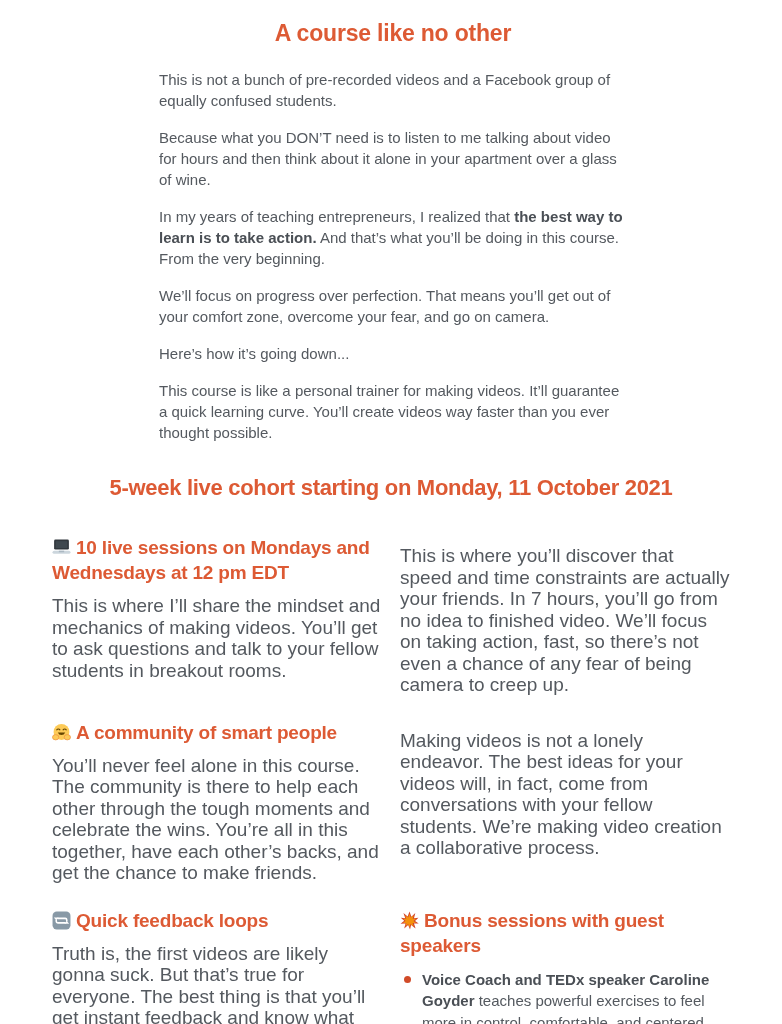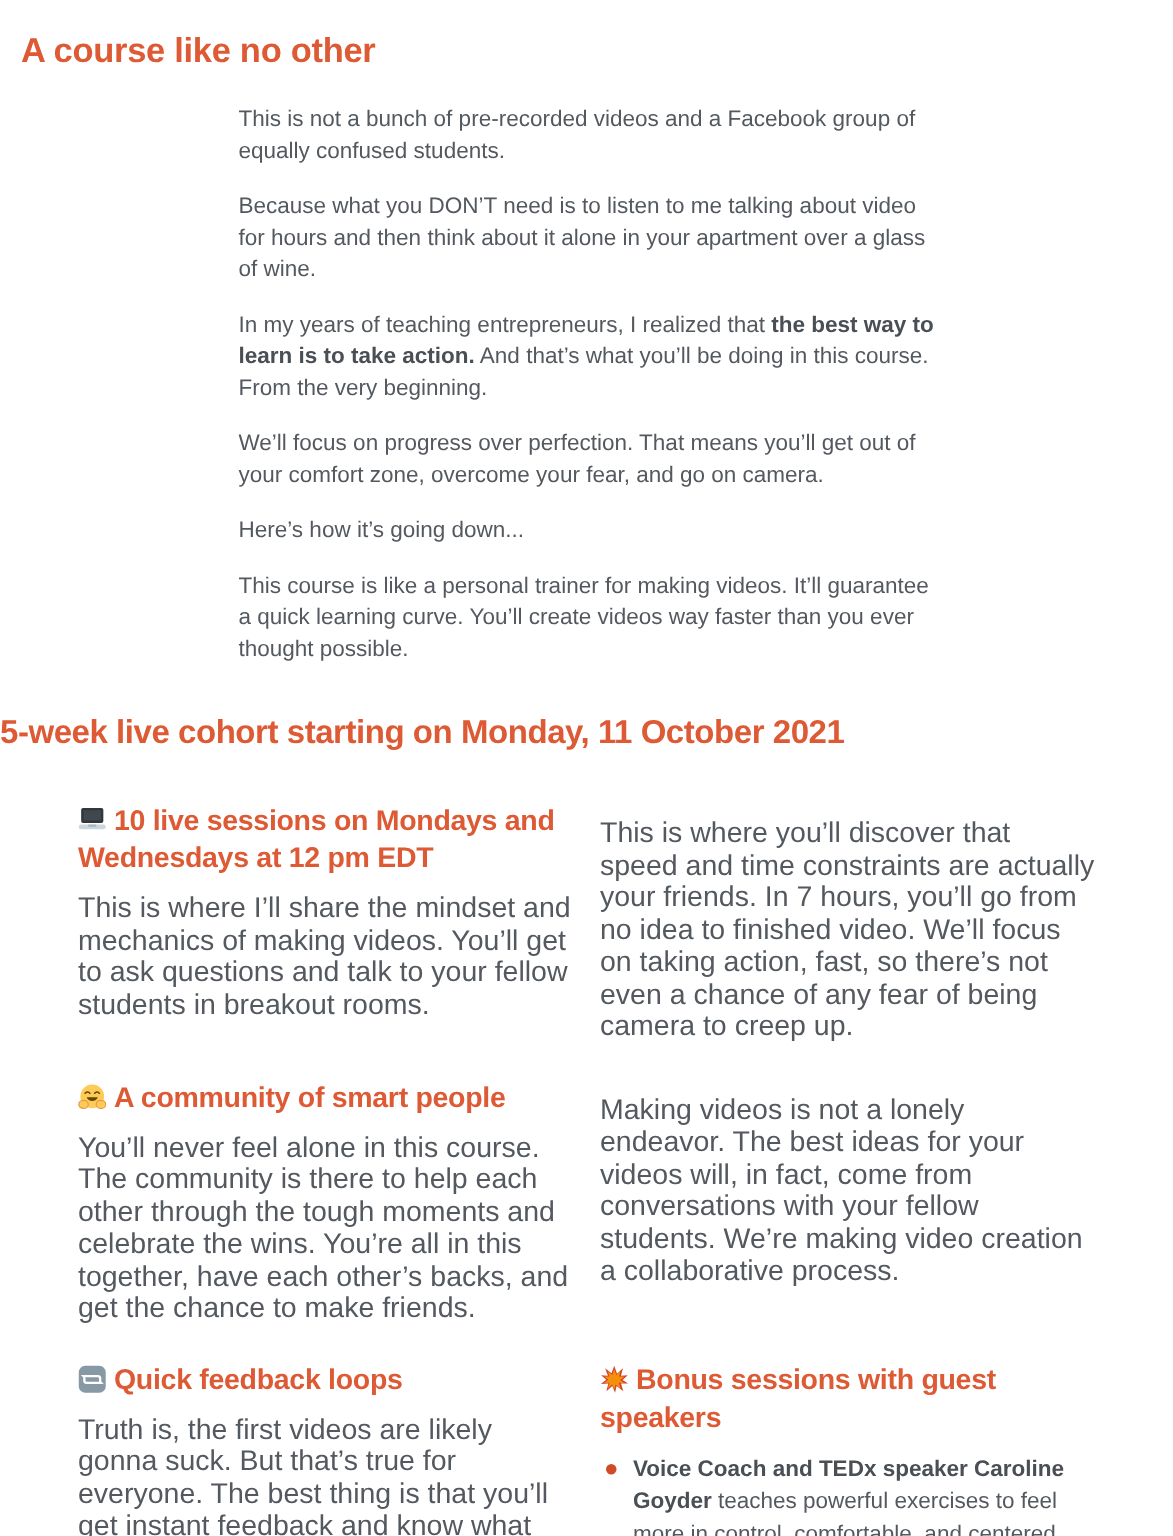--- a/index.html
+++ b/index.html
@@ -5,37 +5,38 @@
   * { box-sizing: border-box; }
   html, body { margin: 0; padding: 0; background: #ffffff; }
   body {
     font-family: "Liberation Sans", sans-serif;
     color: #54595f;
     width: 782px;
   }
   .page { width: 782px; margin: 0 auto; padding-top: 16px; padding-bottom: 40px; }
 
   .h1-title {
-    text-align: left;
+    text-align: center;
     color: #dd5a34;
     font-size: 23px;
     font-weight: 700;
-    margin: 4px 0 22px 14px;
+    margin: 4px 0 22px 4px;
     letter-spacing: -0.2px;
   }
   .intro { width: 464px; margin: 0 auto; }
   .intro p {
     font-size: 15px;
     line-height: 21px;
     margin: 16px 0 10px 0;
   }
   .intro p:last-child { margin-bottom: 0; }
   .inline-bold { font-weight: 700; color: #4a4f55; }
 
   .h2-cohort {
+    text-align: center;
     color: #dd5a34;
     font-size: 22px;
     font-weight: 700;
     margin: 32px 0 34px 0;
     letter-spacing: -0.3px;
   }
 
   .grid {
     width: 678px;
     margin: 0 auto;

